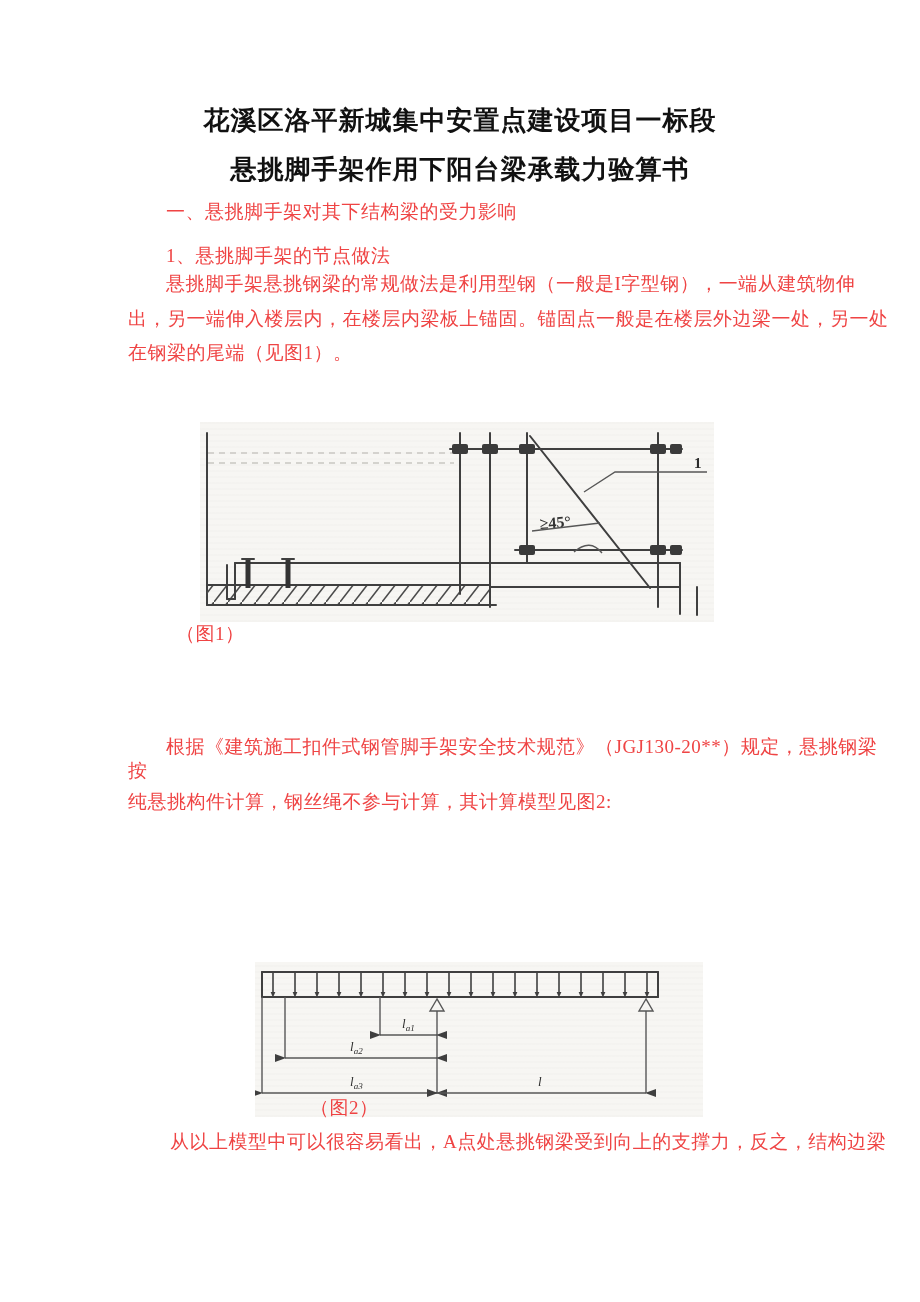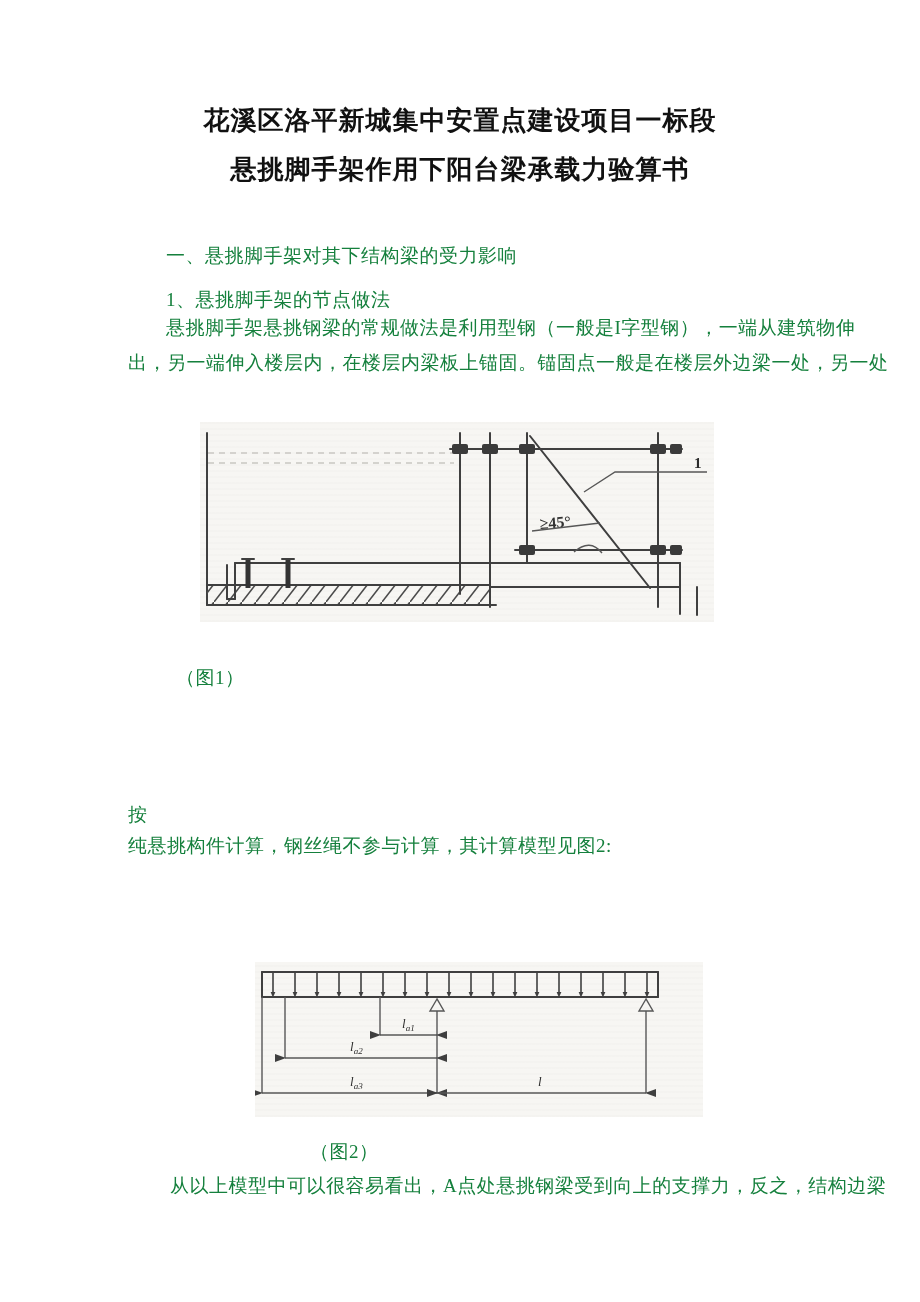--- a/index.html
+++ b/index.html
@@ -11,22 +11,21 @@
     font-family:"Liberation Serif","DejaVu Serif",serif;
     color:#1c1c1c;
     overflow:hidden;
   }
   .t{
     position:absolute;
     font-size:19px;
     line-height:24px;
     white-space:nowrap;
     letter-spacing:0.5px;
-    color:#15803d;
-    margin-top:44px;
+    color:#ef4444;
   }
   .title{
     position:absolute;
     left:0;width:920px;
     text-align:center;
     font-size:26px;
     font-weight:bold;
     letter-spacing:1px;
     white-space:nowrap;
     color:#111;
@@ -51,20 +50,21 @@
 
 <div class="page">
 
   <div class="title" style="top:103px;">花溪区洛平新城集中安置点建设项目一标段</div>
   <div class="title" style="top:152px;">悬挑脚手架作用下阳台梁承载力验算书</div>
 
   <div class="t" style="left:166px;top:200px;">一、悬挑脚手架对其下结构梁的受力影响</div>
   <div class="t" style="left:166px;top:244px;">1、悬挑脚手架的节点做法</div>
   <div class="t" style="left:166px;top:272px;">悬挑脚手架悬挑钢梁的常规做法是利用型钢（一般是I字型钢），一端从建筑物伸</div>
   <div class="t" style="left:128px;top:307px;font-family:Liberation Serif, serif;">出，另一端伸入楼层内，在楼层内梁板上锚固。锚固点一般是在楼层外边梁一处，另一处</div>
+  <div class="t" style="left:128px;top:341px;">在钢梁的尾端（见图1）。</div>
 
   <div class="fig" style="left:200px;top:422px;width:514px;height:200px;">
     <svg width="514" height="200" viewBox="0 0 514 200">
       <defs>
         <pattern id="hat" width="14" height="18" patternUnits="userSpaceOnUse">
           <line x1="0" y1="18" x2="14" y2="0" stroke="#4a4a4a" stroke-width="1.6"></line>
         </pattern>
       </defs>
 
       <line class="skfaint" x1="8" y1="31" x2="254" y2="31" stroke-dasharray="6 5"></line>
@@ -111,20 +111,21 @@
 
       <path class="skthin" d="M384,70 L415,50 L507,50"></path>
       <text class="callouttxt" x="494" y="46">1</text>
 
       <text class="angletxt" x="340" y="107" transform="rotate(-4 340 107)">≥45°</text>
       <line class="skthin" x1="332" y1="109" x2="400" y2="101"></line>
     </svg>
   </div>
   <div class="t" style="left:176px;top:622px;">（图1）</div>
 
+  <div class="t" style="left:166px;top:735px;">根据《建筑施工扣件式钢管脚手架安全技术规范》（JGJ130-20**）规定，悬挑钢梁</div>
   <div class="t" style="left:128px;top:759px;">按</div>
   <div class="t" style="left:128px;top:790px;">纯悬挑构件计算，钢丝绳不参与计算，其计算模型见图2:</div>
 
   <div class="fig" style="left:255px;top:962px;width:448px;height:155px;">
     <svg width="448" height="155" viewBox="0 0 448 155">
       <defs>
         <marker id="arw" viewBox="0 0 10 10" refX="1" refY="5" markerWidth="8" markerHeight="8" orient="auto-start-reverse">
           <path d="M0,5 L10,1.5 L10,8.5 Z" fill="#3f3f3f"></path>
         </marker>
         <pattern id="udl" x="7" y="10" width="22" height="26" patternUnits="userSpaceOnUse">

